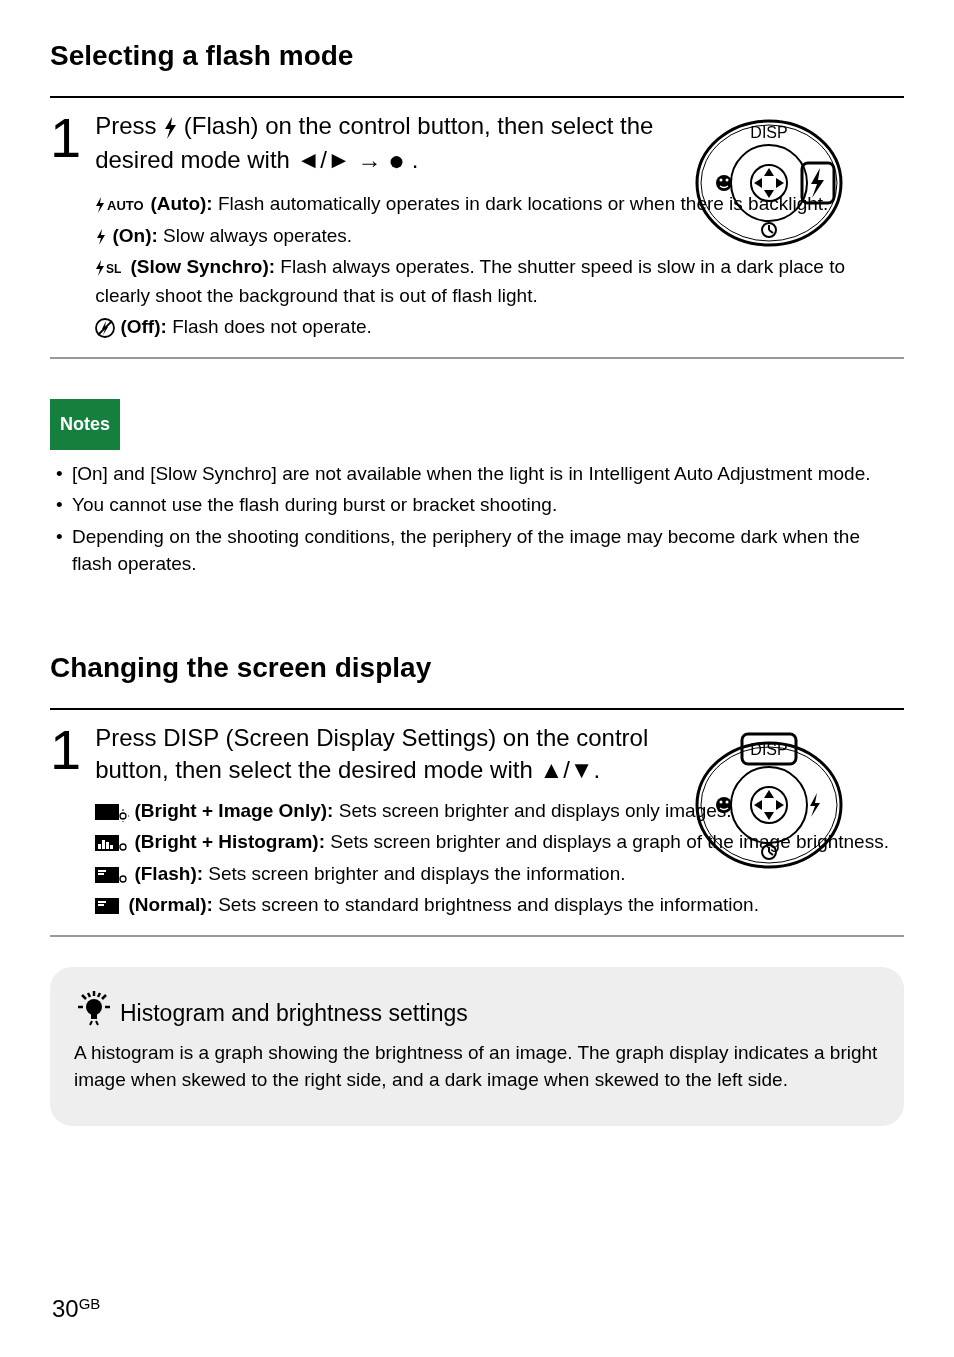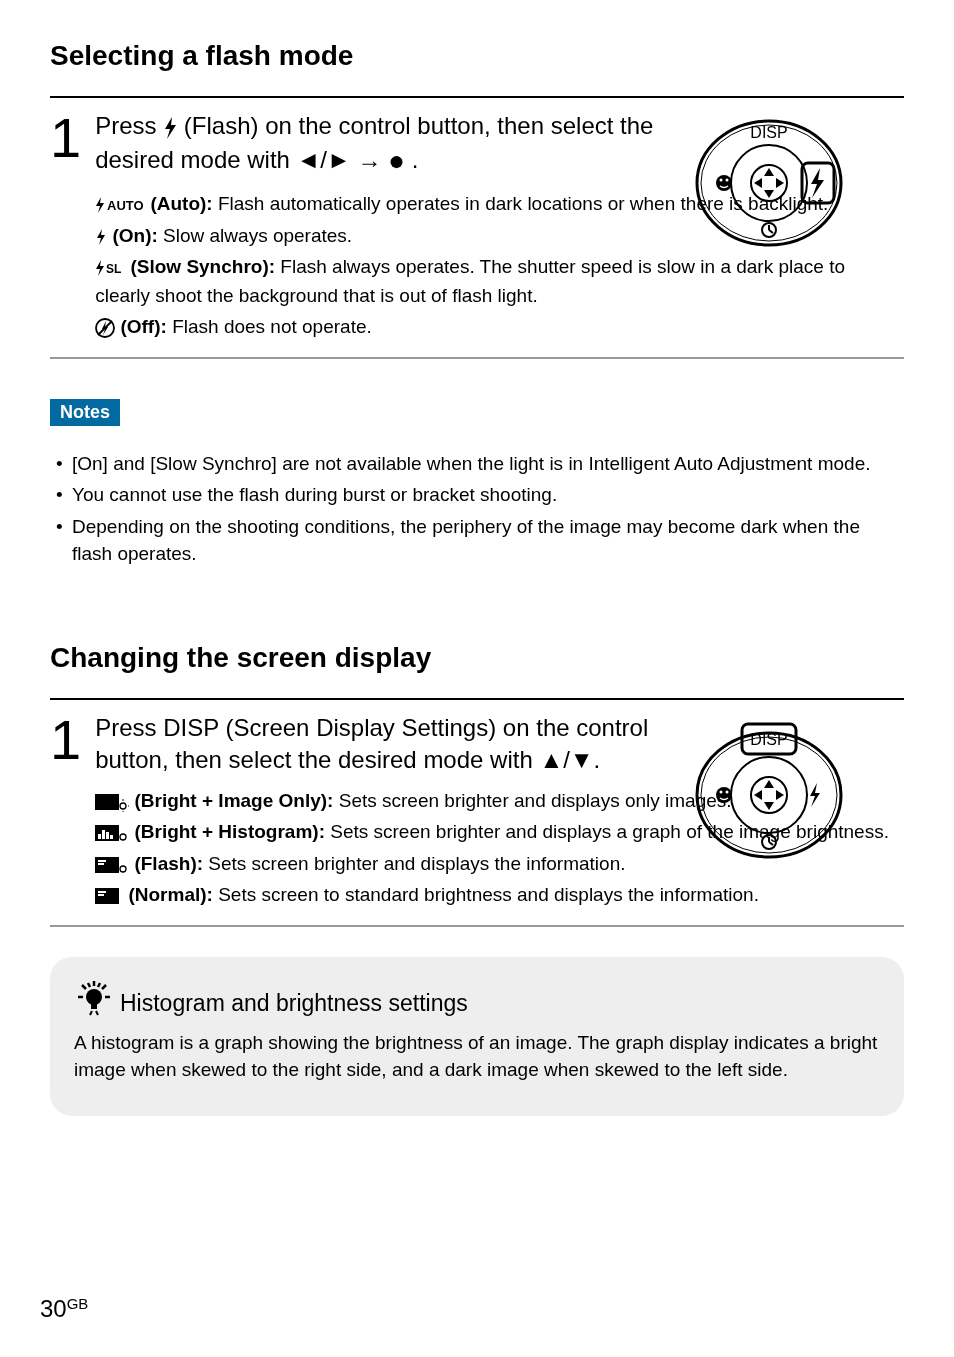--- a/index.html
+++ b/index.html
@@ -43,27 +43,27 @@
       margin-bottom: 10px;
       padding-right: 200px;
     }
     .option-line {
       font-size: 19px;
       line-height: 1.5;
       margin-bottom: 3px;
     }
     .bold { font-weight: bold; }
     .notes-badge {
-      background: #0369a1;
+      background: #15803d;
       color: #fff;
       font-weight: bold;
       font-size: 18px;
       display: inline-block;
-      padding: 3px 10px;
-      margin-bottom: 24px;
+      padding: 15px 10px;
+      margin-bottom: 10px;
       margin-top: 10px;
     }
     .notes-list {
       list-style: none;
       padding-left: 6px;
     }
     .notes-list li {
       font-size: 19px;
       line-height: 1.45;
       margin-bottom: 4px;
@@ -93,21 +93,21 @@
       margin-left: 6px;
     }
     .tip-body p {
       font-size: 19px;
       line-height: 1.45;
       margin-bottom: 6px;
     }
     .page-num {
       position: absolute;
       bottom: 34px;
-      left: 40px;
+      left: 52px;
       font-size: 24px;
     }
     .page-num .small { font-size: 15px; vertical-align: top; }
     .pad-svg {
       position: absolute;
       right: 50px;
     }
     .gap {
       height: 70px;
     }

